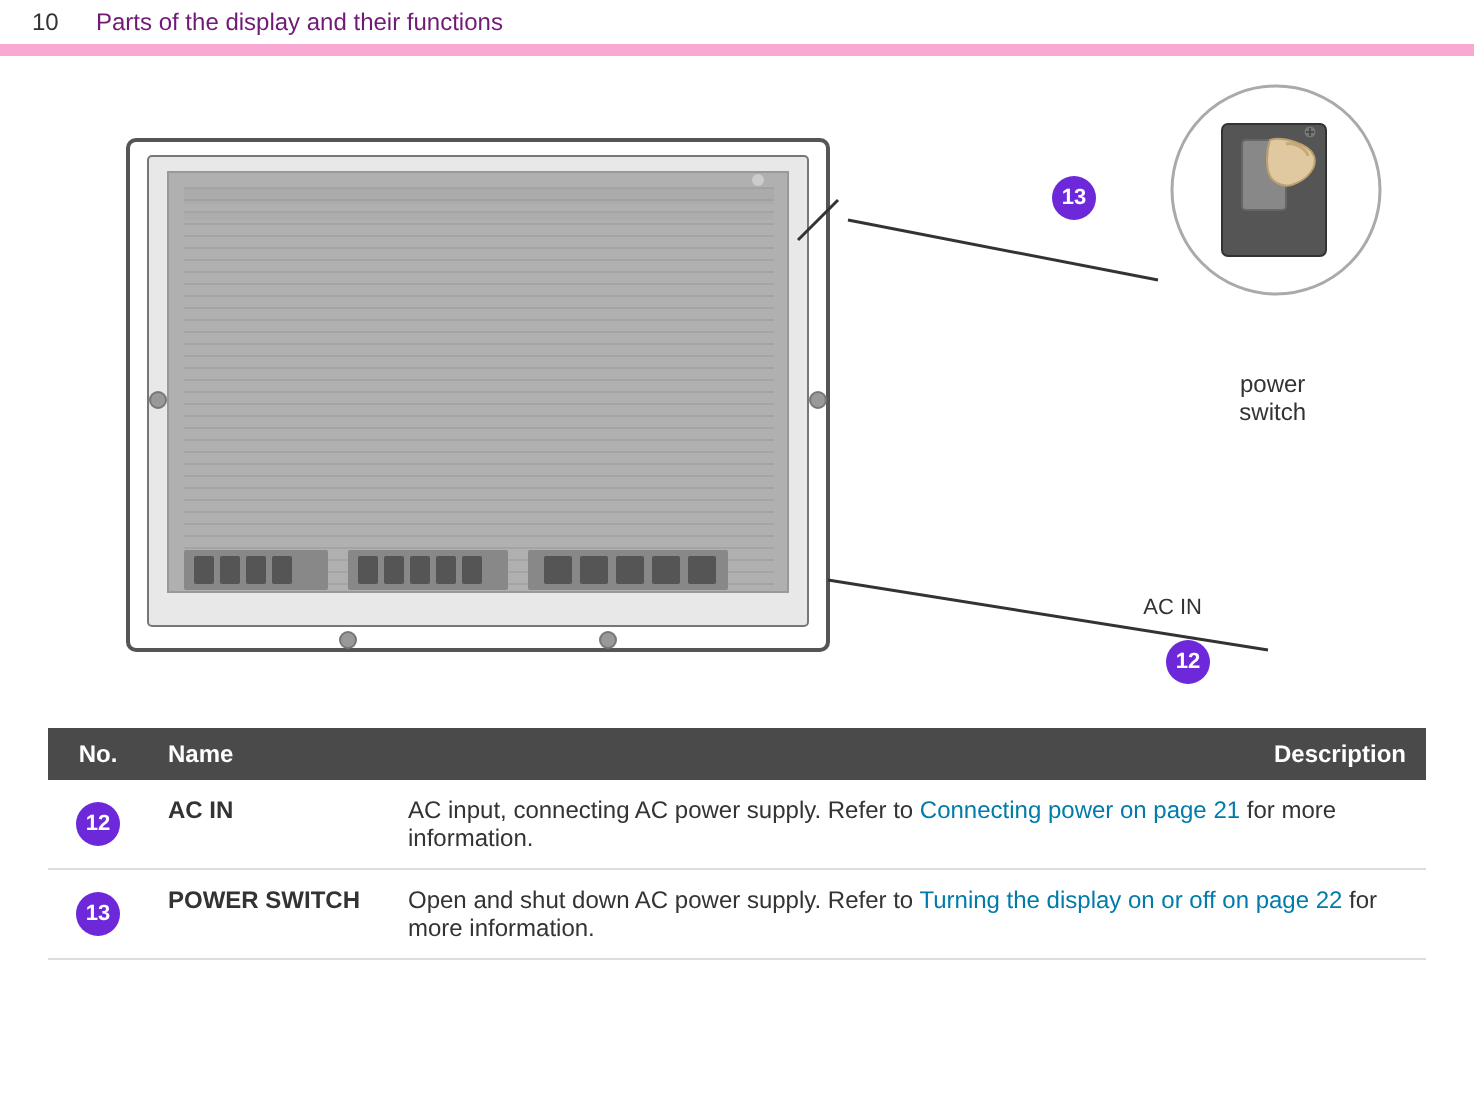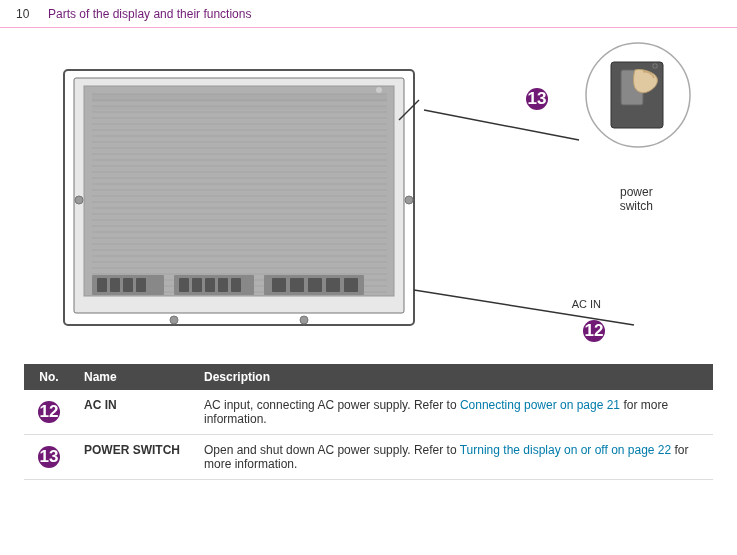--- a/index.html
+++ b/index.html
@@ -17,21 +17,21 @@
       height: 555px;
       background: #fff;
       position: relative;
     }
 
     
     .header {
       display: flex;
       align-items: center;
       padding: 4px 16px;
-      border-bottom: 1px solid #f9a8d4;
+      border-bottom: 6px solid #f9a8d4;
       height: 28px;
     }
     .header-page-num {
       font-size: 12px;
       color: #333;
       min-width: 20px;
     }
     .header-title {
       font-size: 12px;
       color: #701a75;
@@ -92,23 +92,23 @@
     }
 
     
     .badge {
       display: inline-flex;
       align-items: center;
       justify-content: center;
       width: 22px;
       height: 22px;
       border-radius: 50%;
-      background: #701a75;
+      background: #6d28d9;
       color: #fff;
-      font-size: 17px;
+      font-size: 11px;
       font-weight: bold;
     }
 
     .badge-13-diagram {
       position: absolute;
       right: 165px;
       top: 48px;
     }
 
     .badge-12-diagram {
@@ -133,21 +133,21 @@
     }
 
     thead th {
       padding: 6px 10px;
       font-size: 12px;
       font-weight: bold;
     }
 
     thead th.col-no { width: 50px; text-align: center; }
     thead th.col-name { width: 120px; text-align: left; }
-    thead th.col-desc { text-align: left; }
+    thead th.col-desc { text-align: right; }
 
     tbody tr {
       border-bottom: 1px solid #ddd;
       vertical-align: top;
     }
 
     tbody td {
       padding: 8px 10px;
       font-size: 12px;
       color: #333;

